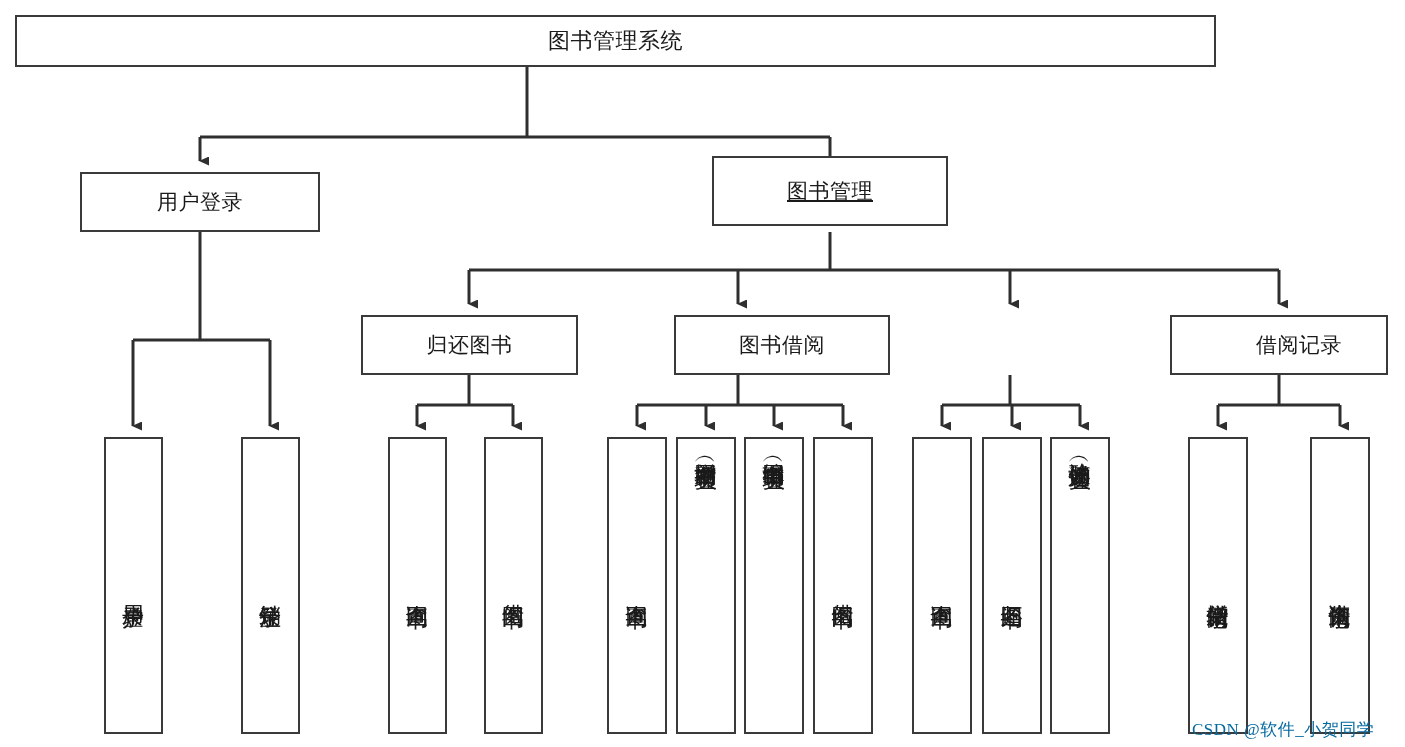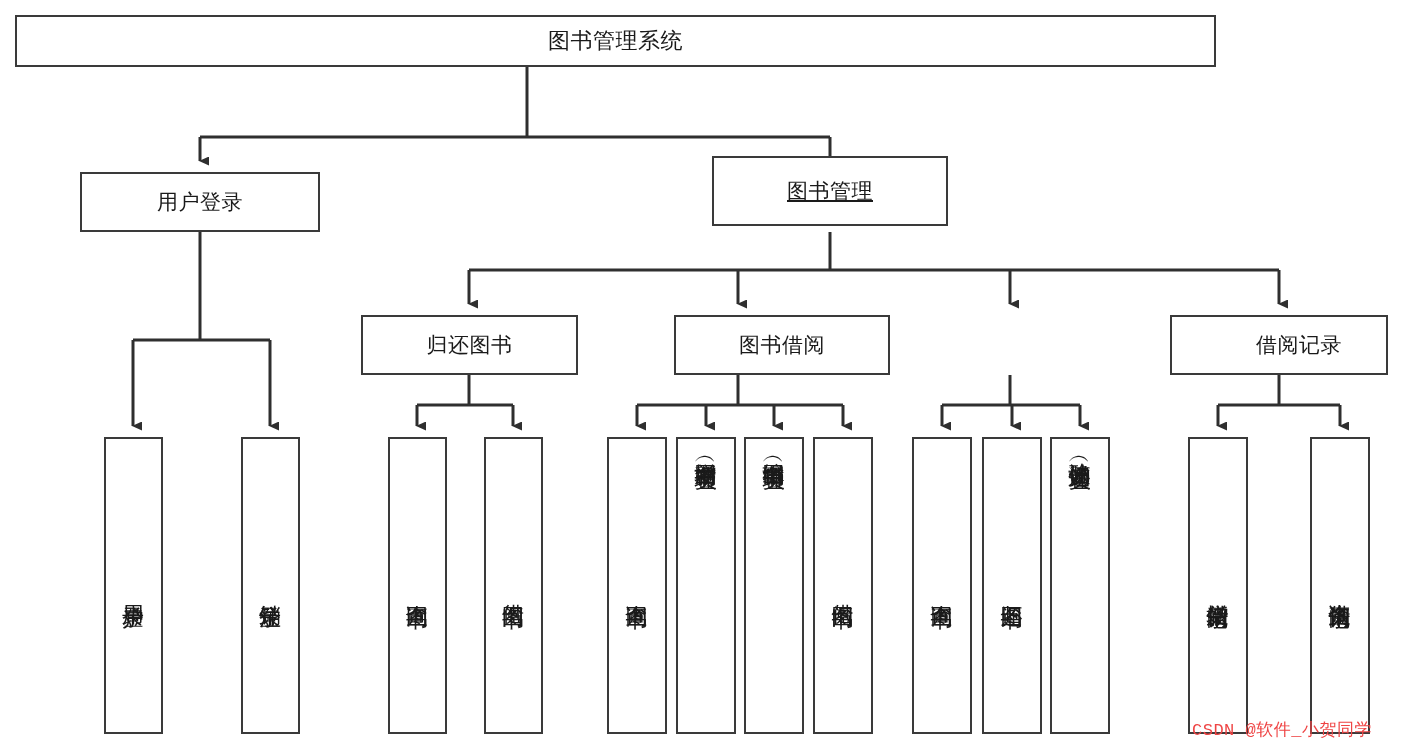--- a/index.html
+++ b/index.html
@@ -62,24 +62,24 @@
     line-height: 1.05;
     letter-spacing: 1px;
     white-space: nowrap;
   }
   .node.vert.top-aligned {
     align-items: flex-start;
   }
   .watermark {
     position: absolute;
     font-size: 17px;
-    color: #ef4444;
+    color: #0369a1;
     white-space: nowrap;
     letter-spacing: 0.5px;
-    font-family: Liberation Mono, monospace;
+    font-family: Liberation Serif, serif;
   }
 </style>
 </head>
 <body>
 
 <div id="canvas">
 
   <svg class="wires" viewBox="0 0 1405 747" xmlns="http://www.w3.org/2000/svg">
     <defs>
       <marker id="arrowhead" markerWidth="9" markerHeight="10" refX="4.5" refY="9" orient="auto" markerUnits="userSpaceOnUse">

